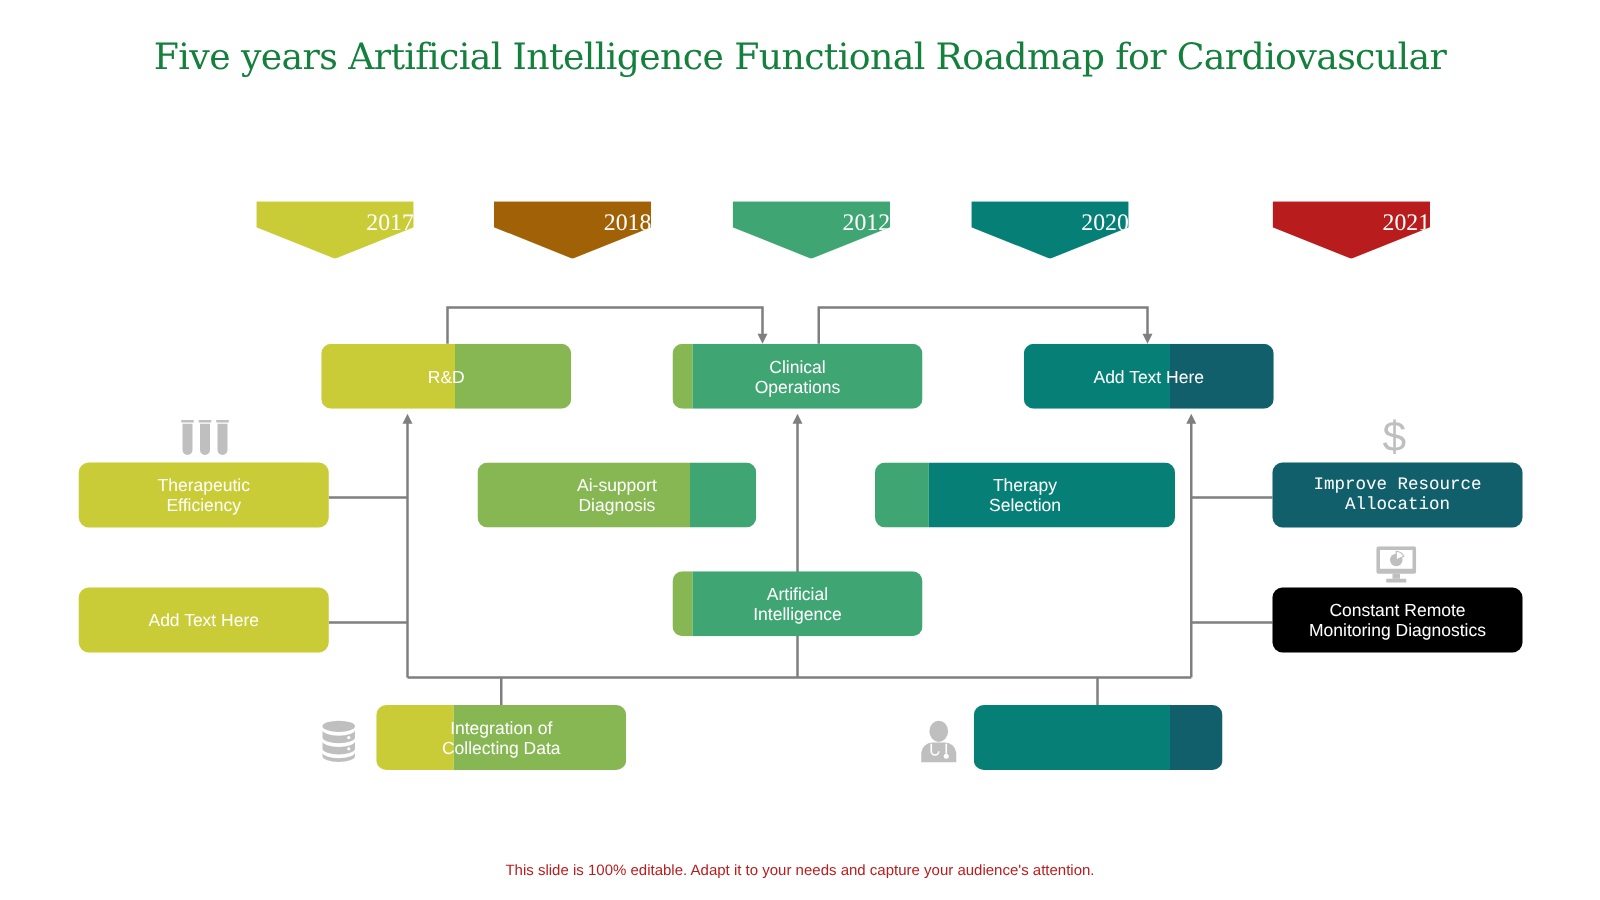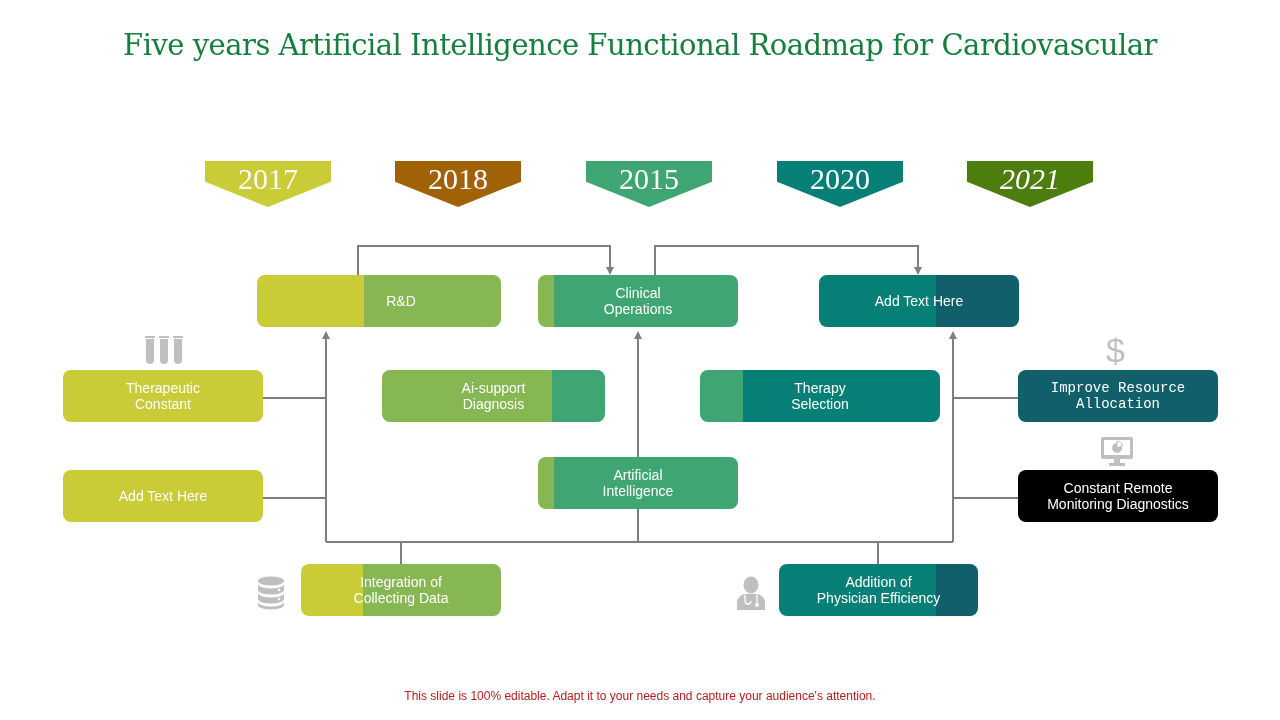--- a/index.html
+++ b/index.html
@@ -5,22 +5,22 @@
   html, body { margin: 0; padding: 0; background: #ffffff; }
   body { width: 1280px; height: 720px; position: relative; overflow: hidden; font-family: "Liberation Sans", sans-serif; }
   .title {
     position: absolute; left: 0; top: 28px; width: 1280px; text-align: center;
     font-family: "DejaVu Serif", "Liberation Serif", serif; font-size: 29px; color: #15803d;
     letter-spacing: -0.5px; white-space: nowrap;
   }
   .year {
     position: absolute; top: 161px; width: 126px; height: 46px;
     clip-path: polygon(0 0, 100% 0, 100% 45%, 50% 100%, 0 45%);
-    color: #fff; font-family: "Liberation Serif", serif; font-size: 30px;
-    text-align: center; line-height: 36px;
+    color: #fff; font-family: "Liberation Serif", serif; font-size: 19px;
+    text-align: right; line-height: 36px;
   }
   .box {
     position: absolute; width: 200px; height: 52px; border-radius: 8px; overflow: hidden;
     display: flex; align-items: center; justify-content: center;
   }
   .box .seg { position: absolute; top: 0; bottom: 0; }
   .box .lbl {
     position: relative; z-index: 2; color: #fff; font-size: 14px; line-height: 16px;
     text-align: center; white-space: pre-line;
   }
@@ -31,23 +31,23 @@
     font-size: 12px; color: #b91c1c;
   }
 </style>
 </head>
 <body>
 
 <div class="title">Five years Artificial Intelligence Functional Roadmap for Cardiovascular</div>
 
 <div class="year" style="left:205px;background:#c9cc36;"><span>2017</span></div>
 <div class="year" style="left:395px;background:#a16207;"><span>2018</span></div>
-<div class="year" style="left:586px;background:#3ea573;"><span>2015</span></div>
+<div class="year" style="left:586px;background:#3ea573;"><span>2012</span></div>
 <div class="year" style="left:777px;background:#068077;"><span>2020</span></div>
-<div class="year" style="left:967px;background:#4d7c0f;font-style:italic;"><span>2021</span></div>
+<div class="year" style="left:1018px;background:#b91c1c;"><span>2021</span></div>
 
 <svg class="lines" width="1280" height="720">
   <defs>
     <marker id="arr" markerWidth="8" markerHeight="8" refX="4" refY="6" orient="auto" markerUnits="userSpaceOnUse">
       <path d="M0,0 L8,0 L4,8 z" fill="#7f7f7f" transform="rotate(0)"></path>
     </marker>
     <marker id="arrUp" viewBox="0 0 8 8" markerWidth="8" markerHeight="8" refX="4" refY="2" orient="auto-start-reverse" markerUnits="userSpaceOnUse">
       <path d="M0,8 L4,0 L8,8 z" fill="#7f7f7f"></path>
     </marker>
   </defs>
@@ -73,40 +73,40 @@
   </g>
   <g fill="#7f7f7f">
     <path d="M606,267 L614,267 L610,275 z"></path>
     <path d="M914,267 L922,267 L918,275 z"></path>
     <path d="M322,339 L330,339 L326,331 z"></path>
     <path d="M634,339 L642,339 L638,331 z"></path>
     <path d="M949,339 L957,339 L953,331 z"></path>
   </g>
 </svg>
 
-<div class="box" style="left:257px;top:275px;padding-left:44px;">
+<div class="box" style="left:257px;top:275px;">
   <div class="seg" style="left:0;width:107px;background:#c9cc36;"></div>
   <div class="seg" style="left:107px;right:0;background:#86b752;"></div>
   <span class="lbl">R&amp;D</span>
 </div>
 <div class="box" style="left:538px;top:275px;">
   <div class="seg" style="left:0;width:16px;background:#86b752;"></div>
   <div class="seg" style="left:16px;right:0;background:#3ea573;"></div>
   <span class="lbl">Clinical
 Operations</span>
 </div>
 <div class="box" style="left:819px;top:275px;">
   <div class="seg" style="left:0;width:117px;background:#068077;"></div>
   <div class="seg" style="left:117px;right:0;background:#105f6b;"></div>
   <span class="lbl">Add Text Here</span>
 </div>
 
 <div class="box" style="left:63px;top:370px;background:#c9cc36;">
   <span class="lbl">Therapeutic
-Constant</span>
+Efficiency</span>
 </div>
 <div class="box" style="left:382px;top:370px;width:223px;">
   <div class="seg" style="left:0;width:170px;background:#86b752;"></div>
   <div class="seg" style="left:170px;right:0;background:#3ea573;"></div>
   <span class="lbl">Ai-support
 Diagnosis</span>
 </div>
 <div class="box" style="left:700px;top:370px;width:240px;">
   <div class="seg" style="left:0;width:43px;background:#3ea573;"></div>
   <div class="seg" style="left:43px;right:0;background:#068077;"></div>
@@ -134,22 +134,20 @@
 
 <div class="box" style="left:301px;top:564px;">
   <div class="seg" style="left:0;width:62px;background:#c9cc36;"></div>
   <div class="seg" style="left:62px;right:0;background:#86b752;"></div>
   <span class="lbl">Integration of
 Collecting Data</span>
 </div>
 <div class="box" style="left:779px;top:564px;width:199px;">
   <div class="seg" style="left:0;width:157px;background:#068077;"></div>
   <div class="seg" style="left:157px;right:0;background:#105f6b;"></div>
-  <span class="lbl">Addition of
-Physician Efficiency</span>
 </div>
 
 <svg class="icon" style="left:144px;top:336px;" width="40" height="30" viewBox="0 0 40 30">
   <g fill="#bfbfbf">
     <rect x="1" y="0" width="10" height="2"></rect>
       <rect x="15" y="0" width="10" height="2"></rect>
       <rect x="29" y="0" width="10" height="2"></rect>
     <path d="M2,3 h8 v21 a4,4 0 0 1 -8,0 z"></path>
     <path d="M16,3 h8 v21 a4,4 0 0 1 -8,0 z"></path>
     <path d="M30,3 h8 v21 a4,4 0 0 1 -8,0 z"></path>

